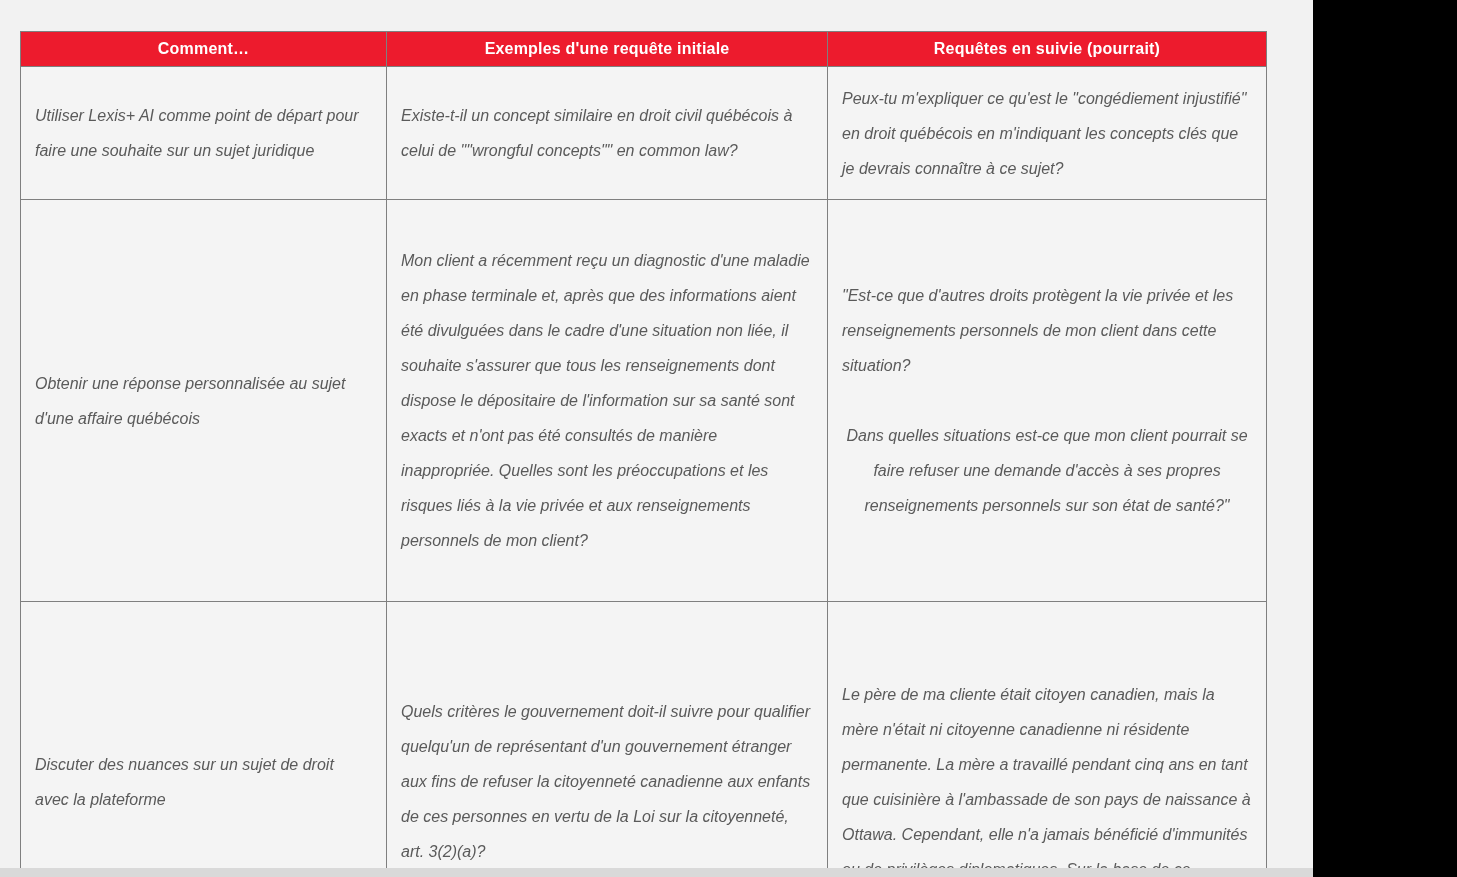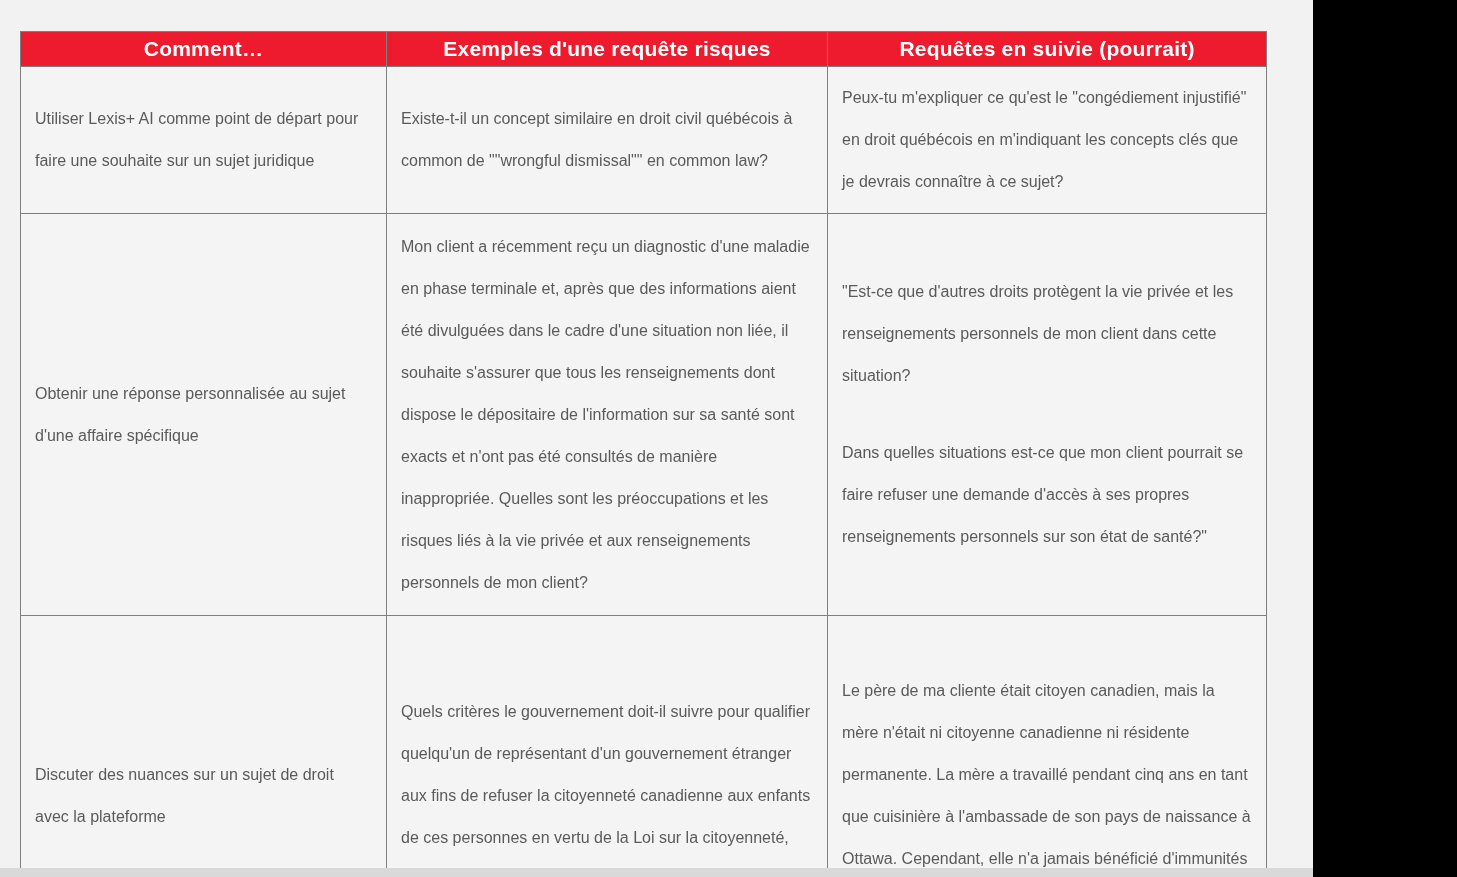--- a/index.html
+++ b/index.html
@@ -19,43 +19,44 @@
     width:1246px;
     border-collapse:collapse;
     table-layout:fixed;
   }
   col.c1 { width:366px; }
   col.c2 { width:441px; }
   col.c3 { width:439px; }
   th {
     background:#ed1b2d;
     color:#ffffff;
-    font-size:21px;
+    font-size:16px;
     font-weight:bold;
     text-align:center;
     height:34px;
     border:1px solid #7f7f7f;
     letter-spacing:0.2px;
   }
   td {
     border:1px solid #7f7f7f;
     background:#f4f4f4;
     vertical-align:middle;
     padding:10px 14px;
     font-size:16px;
-    line-height:42px;
+    line-height:35px;
     color:#5a5a5a;
     text-align:left;
     word-wrap:break-word;
+    font-style:italic;
   }
   tr.row-1 { height:133px; }
   tr.row-2 { height:402px; }
   tr.row-3 { height:360px; }
   td p { margin:0; }
-  td p.para-gap { margin-top:35px; }
+  td p.para-gap { margin-top:35px;text-align:center; }
   .side-panel {
     position:absolute; left:1313px; top:0;
     width:144px; height:877px;
     background:#000000;
   }
   .bottom-bar {
     position:absolute; left:0; top:868px;
     width:1313px; height:9px;
     background:#d9d9d9;
     z-index:5;
@@ -68,32 +69,32 @@
 
   <table class="prompt-table">
     <colgroup>
       <col class="c1">
         <col class="c2">
         <col class="c3">
     </colgroup>
     <thead>
       <tr>
         <th>Comment…</th>
-        <th>Exemples d'une requête risques</th>
+        <th>Exemples d'une requête initiale</th>
         <th>Requêtes en suivie (pourrait)</th>
       </tr>
     </thead>
     <tbody>
       <tr class="row-1">
         <td>Utiliser Lexis+ AI comme point de départ pour faire une souhaite sur un sujet juridique</td>
-        <td>Existe-t-il un concept similaire en droit civil québécois à common de ""wrongful dismissal"" en common law?</td>
+        <td>Existe-t-il un concept similaire en droit civil québécois à celui de ""wrongful concepts"" en common law?</td>
         <td>Peux-tu m'expliquer ce qu'est le "congédiement injustifié" en droit québécois en m'indiquant les concepts clés que je devrais connaître à ce sujet?</td>
       </tr>
       <tr class="row-2">
-        <td>Obtenir une réponse personnalisée au sujet d'une affaire spécifique</td>
+        <td>Obtenir une réponse personnalisée au sujet d'une affaire québécois</td>
         <td>Mon client a récemment reçu un diagnostic d'une maladie en phase terminale et, après que des informations aient été divulguées dans le cadre d'une situation non liée, il souhaite s'assurer que tous les renseignements dont dispose le dépositaire de l'information sur sa santé sont exacts et n'ont pas été consultés de manière inappropriée. Quelles sont les préoccupations et les risques liés à la vie privée et aux renseignements personnels de mon client?</td>
         <td>
           <p>"Est-ce que d'autres droits protègent la vie privée et les renseignements personnels de mon client dans cette situation?</p>
           <p class="para-gap">Dans quelles situations est-ce que mon client pourrait se faire refuser une demande d'accès à ses propres renseignements personnels sur son état de santé?"</p>
         </td>
       </tr>
       <tr class="row-3">
         <td>Discuter des nuances sur un sujet de droit avec la plateforme</td>
         <td>Quels critères le gouvernement doit-il suivre pour qualifier quelqu'un de représentant d'un gouvernement étranger aux fins de refuser la citoyenneté canadienne aux enfants de ces personnes en vertu de la Loi sur la citoyenneté, art. 3(2)(a)?</td>
         <td>Le père de ma cliente était citoyen canadien, mais la mère n'était ni citoyenne canadienne ni résidente permanente. La mère a travaillé pendant cinq ans en tant que cuisinière à l'ambassade de son pays de naissance à Ottawa. Cependant, elle n'a jamais bénéficié d'immunités ou de privilèges diplomatiques. Sur la base de ce</td>

